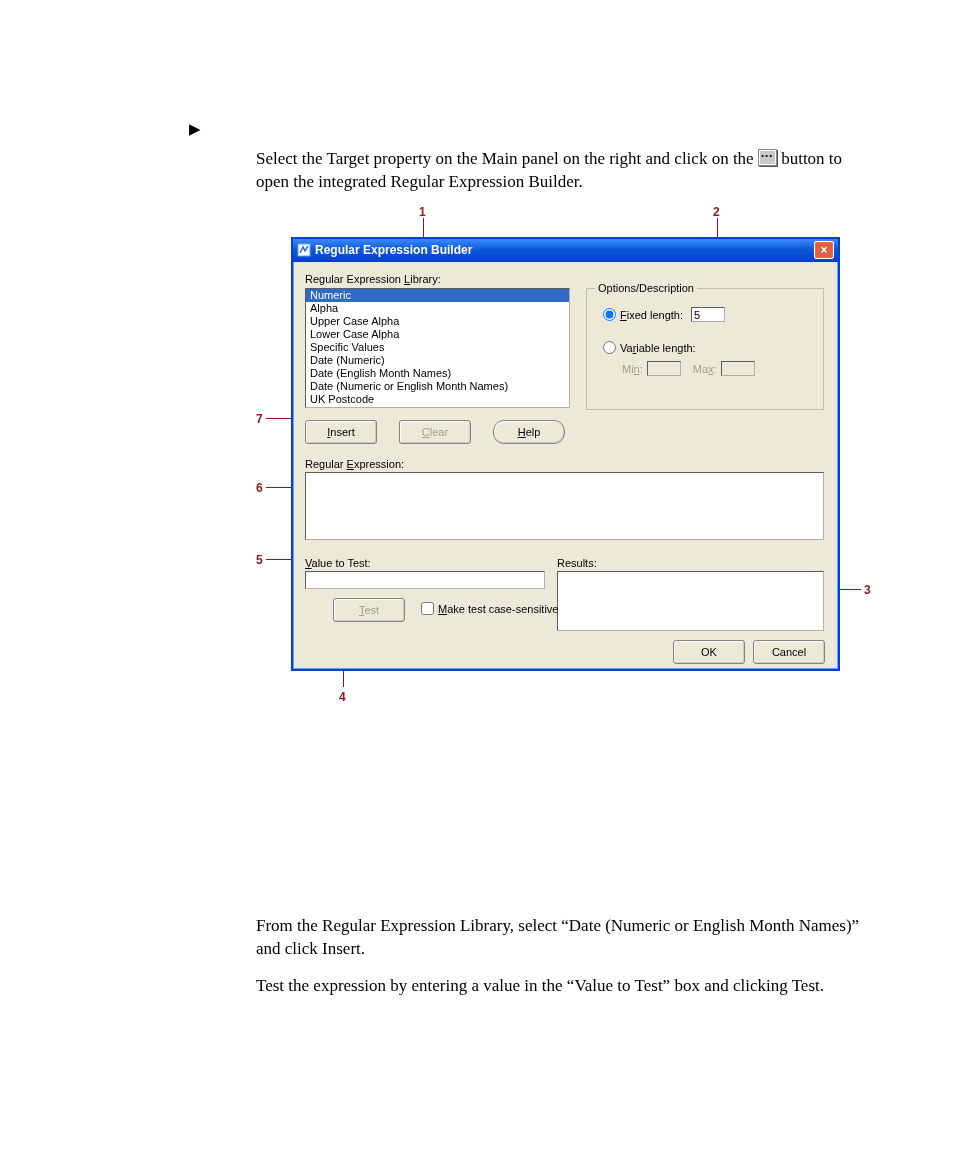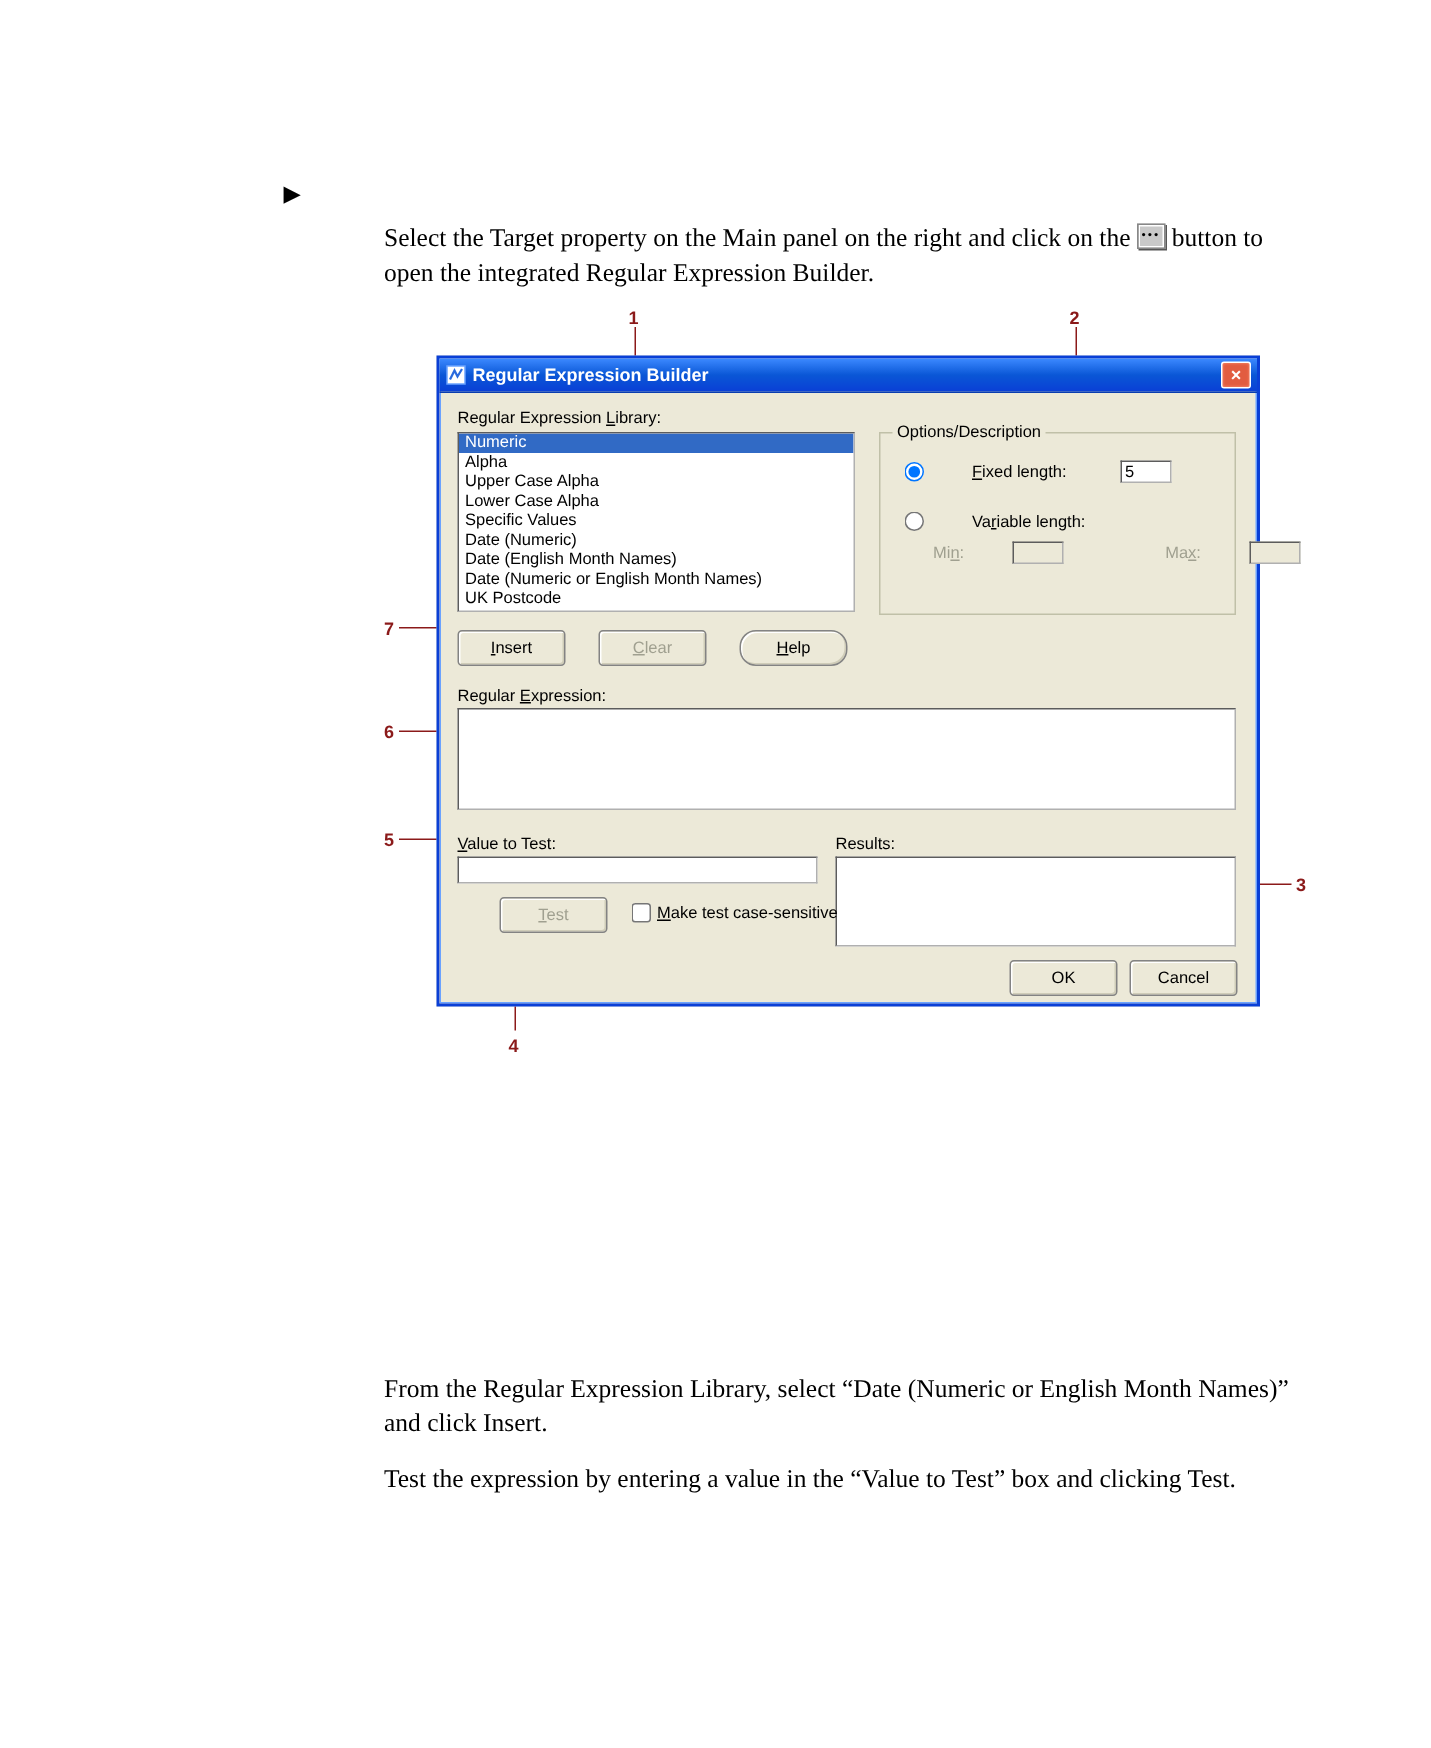--- a/index.html
+++ b/index.html
@@ -168,21 +168,21 @@
     padding: 0 3px;
     font-size: 11px;
   }
   .opts {
     left: 293px;
     top: 26px;
     width: 238px;
     height: 122px;
   }
   .radio { margin: 0 4px 0 0; vertical-align: -2px; }
-  .radio-row { position: absolute; font-size: 11px; display: flex; align-items: center; gap: 28px; }
+  .radio-row { position: absolute; font-size: 11px; display: flex; align-items: center; }
   .small-input {
     width: 34px;
     height: 15px;
     border: 1px inset #b0b0b0;
     background: #fff;
     font-size: 11px;
     padding: 0 2px;
     margin-left: 4px;
     box-sizing: border-box;
   }

